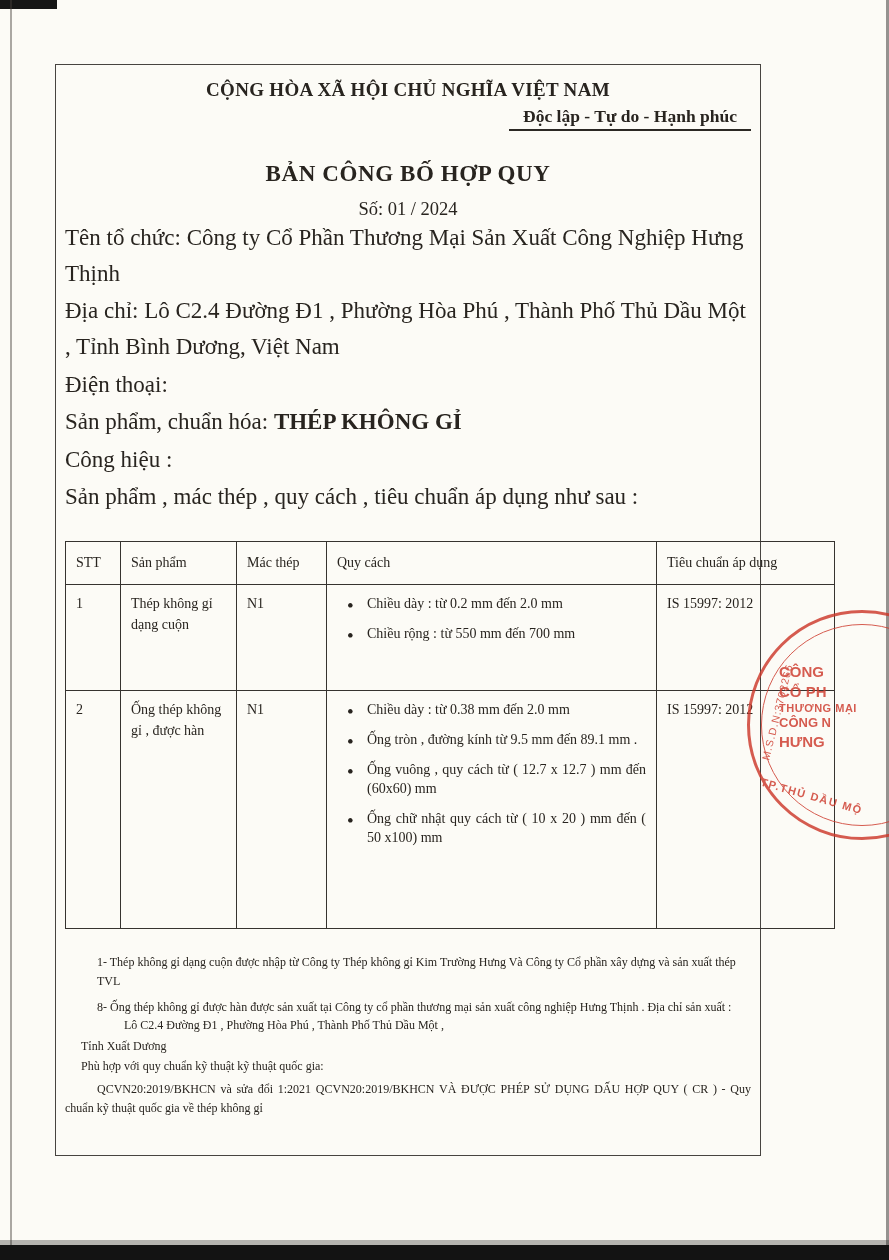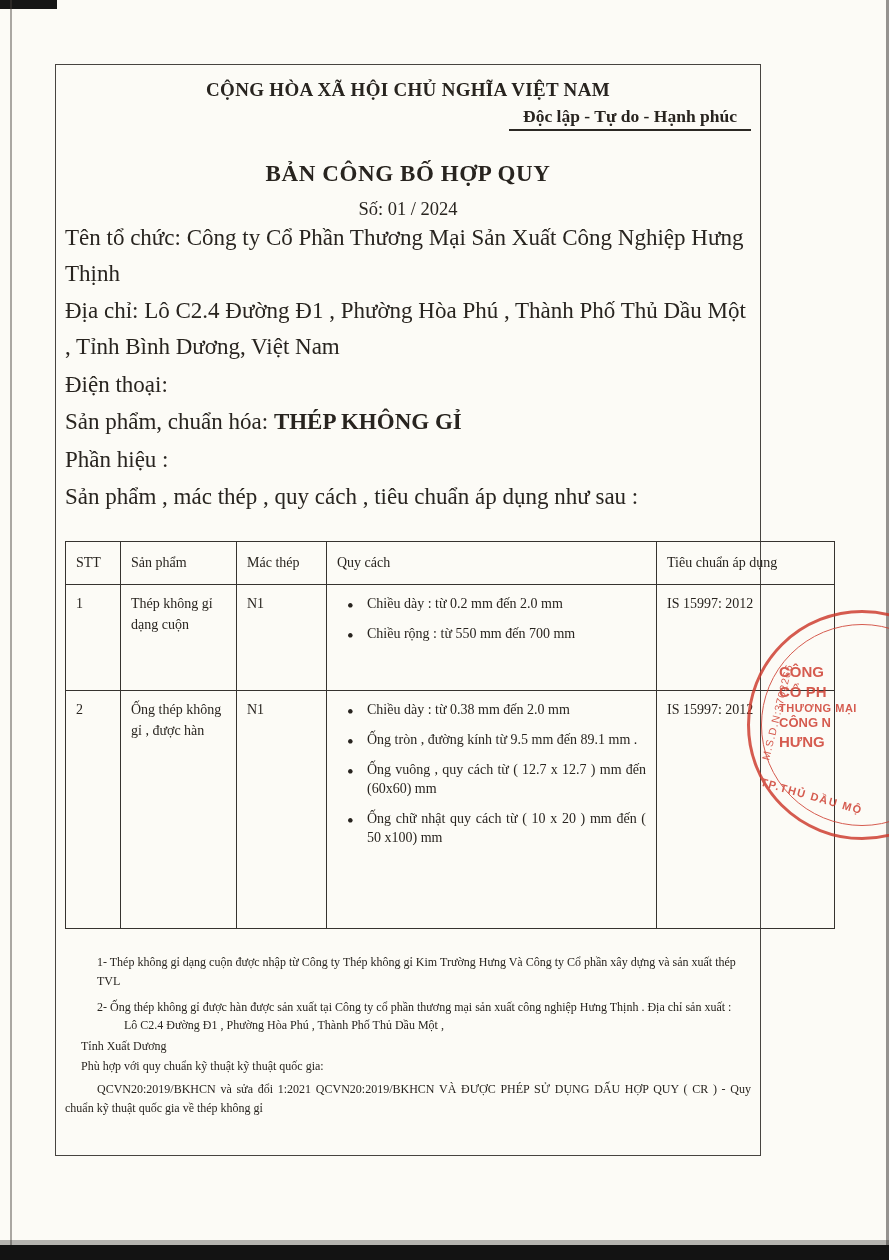--- a/index.html
+++ b/index.html
@@ -86,21 +86,21 @@
     </div>
 
     <p class="doc-title">BẢN CÔNG BỐ HỢP QUY</p>
     <p class="doc-number">Số: 01 / 2024</p>
 
     <p class="line mt1">Tên tổ chức: Công ty Cổ Phần Thương Mại Sản Xuất Công Nghiệp Hưng Thịnh</p>
     <p class="line">Địa chỉ: Lô C2.4 Đường Đ1 , Phường Hòa Phú , Thành Phố Thủ Dầu Một , Tỉnh Bình Dương, Việt Nam</p>
     <p class="line mt2">Điện thoại:</p>
 
     <p class="line ml1 mt2"><span>Sản phẩm, chuẩn hóa: </span><b>THÉP KHÔNG GỈ</b></p>
-    <p class="line ml1">Phần hiệu :</p>
+    <p class="line ml1">Công hiệu :</p>
     <p class="line ml1 mt2">Sản phẩm , mác thép , quy cách , tiêu chuẩn áp dụng như sau :</p>
 
     <table class="spec">
       <colgroup>
         <col style="width:55px">
           <col style="width:116px">
           <col style="width:90px">
           <col style="width:330px">
           <col style="width:178px">
       </colgroup>
@@ -138,21 +138,21 @@
               <li>Ống chữ nhật quy cách từ ( 10 x 20 ) mm đến ( 50 x100) mm</li>
             </ul>
           </td>
           <td>IS 15997: 2012</td>
         </tr>
       </tbody>
     </table>
 
     <div class="notes">
       <p class="note-1">1-  Thép không gỉ dạng cuộn được nhập từ Công ty Thép không gỉ Kim Trường Hưng Và Công ty Cổ phần xây dựng và sản xuất thép TVL</p>
-      <p class="note-2">2-  Ống thép không gỉ được hàn được sản xuất tại Công ty cổ phần thương mại sản xuất công nghiệp Hưng Thịnh . Địa chỉ sản xuất : Lô C2.4 Đường Đ1 , Phường Hòa Phú , Thành Phố Thủ Dầu Một ,</p>
+      <p class="note-2">8-  Ống thép không gỉ được hàn được sản xuất tại Công ty cổ phần thương mại sản xuất công nghiệp Hưng Thịnh . Địa chỉ sản xuất : Lô C2.4 Đường Đ1 , Phường Hòa Phú , Thành Phố Thủ Dầu Một ,</p>
       <p class="plain-line">Tỉnh Xuất Dương</p>
       <p class="plain-line">Phù hợp với quy chuẩn kỹ thuật kỹ thuật quốc gia:</p>
       <p class="final-par">QCVN20:2019/BKHCN  và  sửa  đổi  1:2021  QCVN20:2019/BKHCN  VÀ  ĐƯỢC PHÉP SỬ DỤNG DẤU HỢP QUY ( CR ) -  Quy chuẩn kỹ thuật quốc gia về thép không gỉ</p>
     </div>
 
   </div>
 
   <div class="stamp">
     <div class="stamp-ring-outer"></div>
     <div class="stamp-ring-inner"></div>

